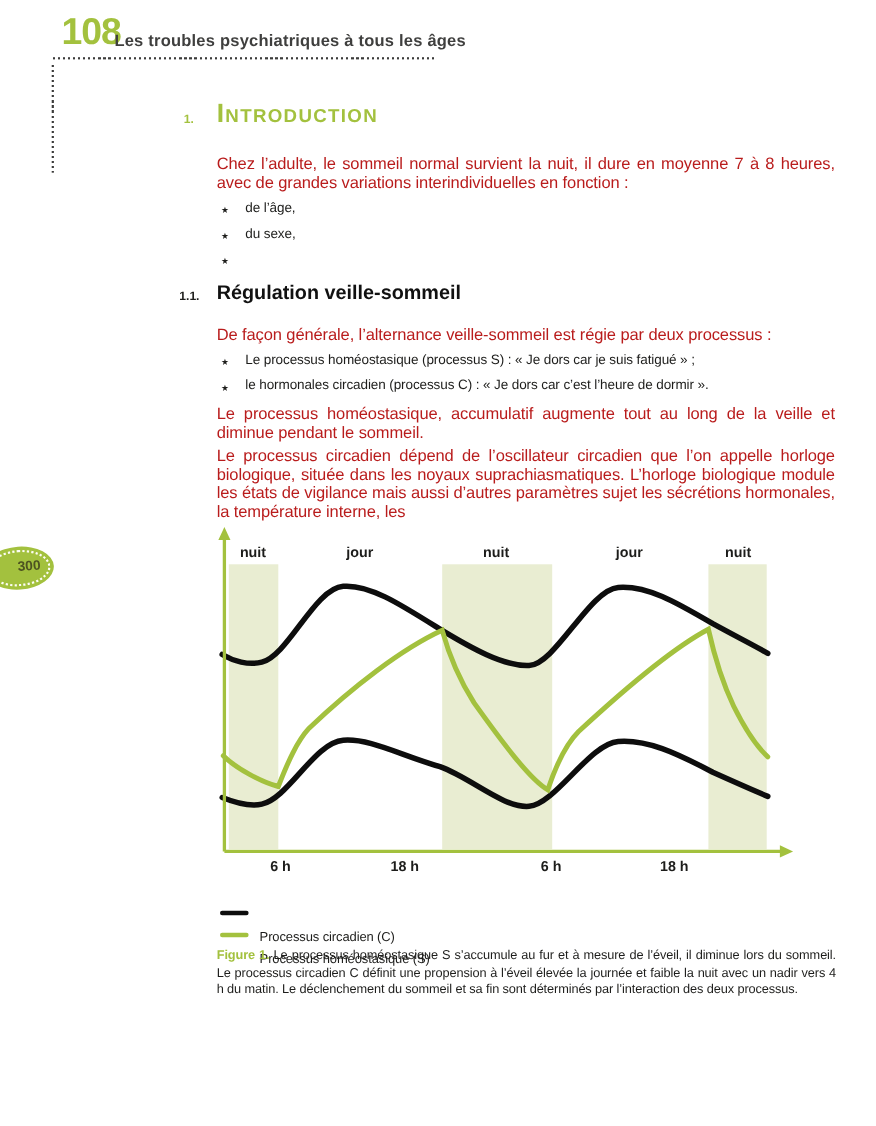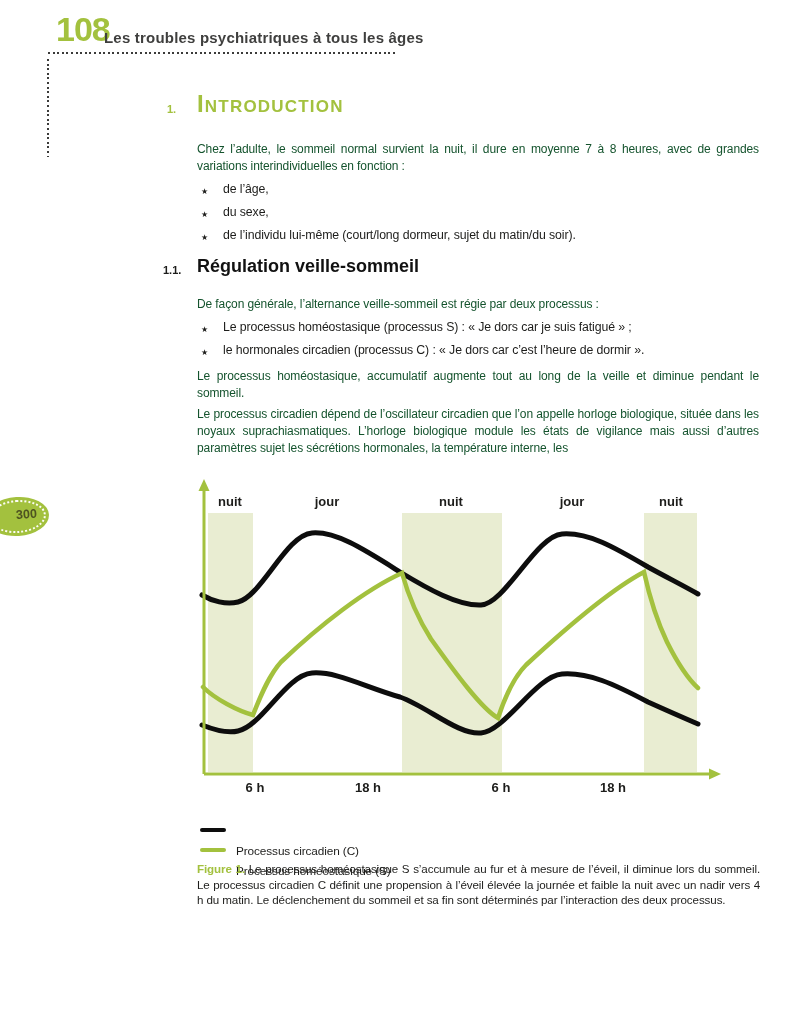--- a/index.html
+++ b/index.html
@@ -23,22 +23,22 @@
   .side-tab span{position:absolute;right:12px;top:11px;font-size:12.5px;font-weight:700;color:#4e5321;}
 
   
   .h1-num{position:absolute;left:167px;top:103px;font-size:11px;font-weight:700;color:#a3c13e;}
   .h1-title{position:absolute;left:197px;top:90px;font-size:24px;font-weight:700;color:#a3c13e;
             font-variant:small-caps;letter-spacing:1.2px;}
   .h2-num{position:absolute;left:163px;top:264px;font-size:11px;font-weight:700;color:#1d1d1b;text-align:center;}
   .h2-title{position:absolute;left:197px;top:256px;font-size:18px;font-weight:700;color:#111;}
 
   
-  .para{position:absolute;left:197px;width:562px;font-size:12px;line-height:17px;
-        text-align:justify;color:#14532d;letter-spacing:-.1px;}
+  .para{position:absolute;left:197px;width:562px;font-size:15px;line-height:17px;
+        text-align:justify;color:#b91c1c;letter-spacing:-.1px;}
   .blist{position:absolute;left:201px;width:556px;list-style:none;margin:0;padding:0;}
   .blist li{position:relative;padding-left:22px;font-size:12.3px;line-height:17px;
             margin-bottom:6px;letter-spacing:-.1px;}
   .blist li .star{position:absolute;left:0;top:2px;font-size:8px;color:#1d1d1b;}
 
   
   .chart{position:absolute;left:196px;top:478px;}
   .legend{position:absolute;left:200px;top:820px;}
   .legend-row{display:flex;align-items:center;height:20px;}
   .swatch{width:26px;height:4.6px;border-radius:2.5px;margin-right:10px;flex:0 0 auto;}
@@ -70,21 +70,21 @@
 
 <ul class="blist" style="top:181px">
   <li>
     <span class="star">★</span>
     <span>de l’âge,</span></li>
   <li>
     <span class="star">★</span>
     <span>du sexe,</span></li>
   <li>
     <span class="star">★</span>
-    <span>de l’individu lui-même (court/long dormeur, sujet du matin/du soir).</span></li>
+    </li>
 </ul>
 
 <div class="h2-num">1.1.</div>
 <div class="h2-title">Régulation veille-sommeil</div>
 
 <div class="para" style="top:296px">De façon générale, l’alternance veille-sommeil est régie par deux processus :</div>
 
 <ul class="blist" style="top:319px">
   <li>
     <span class="star">★</span>

